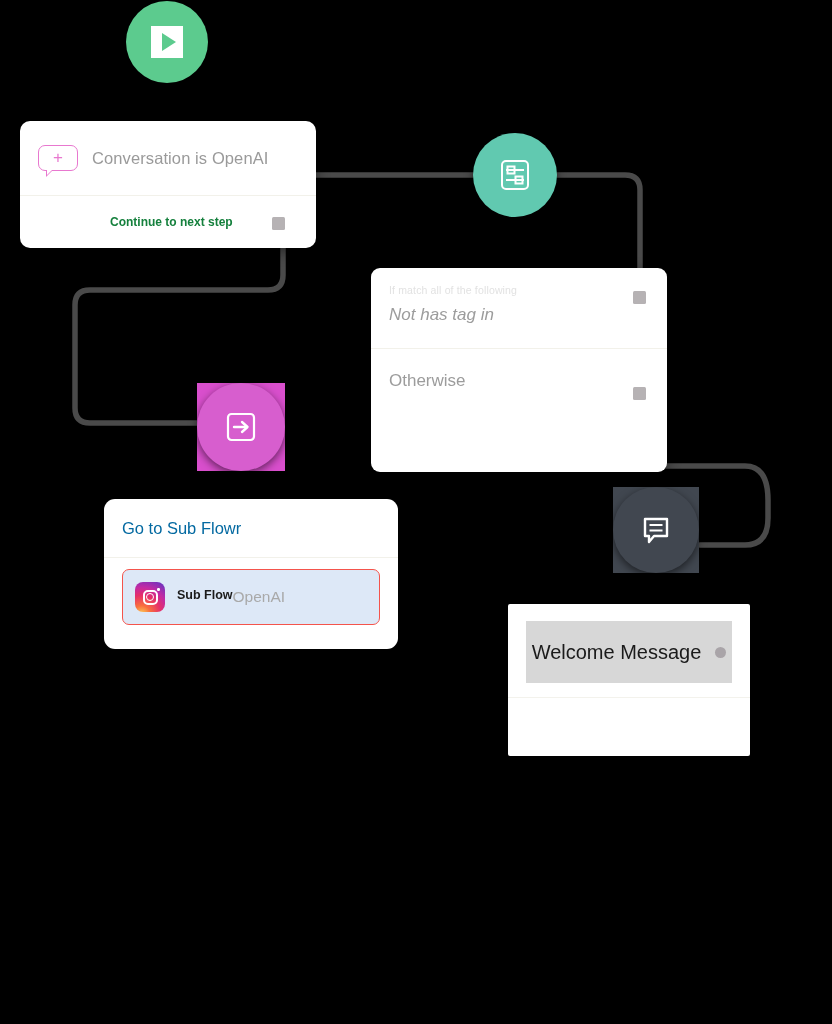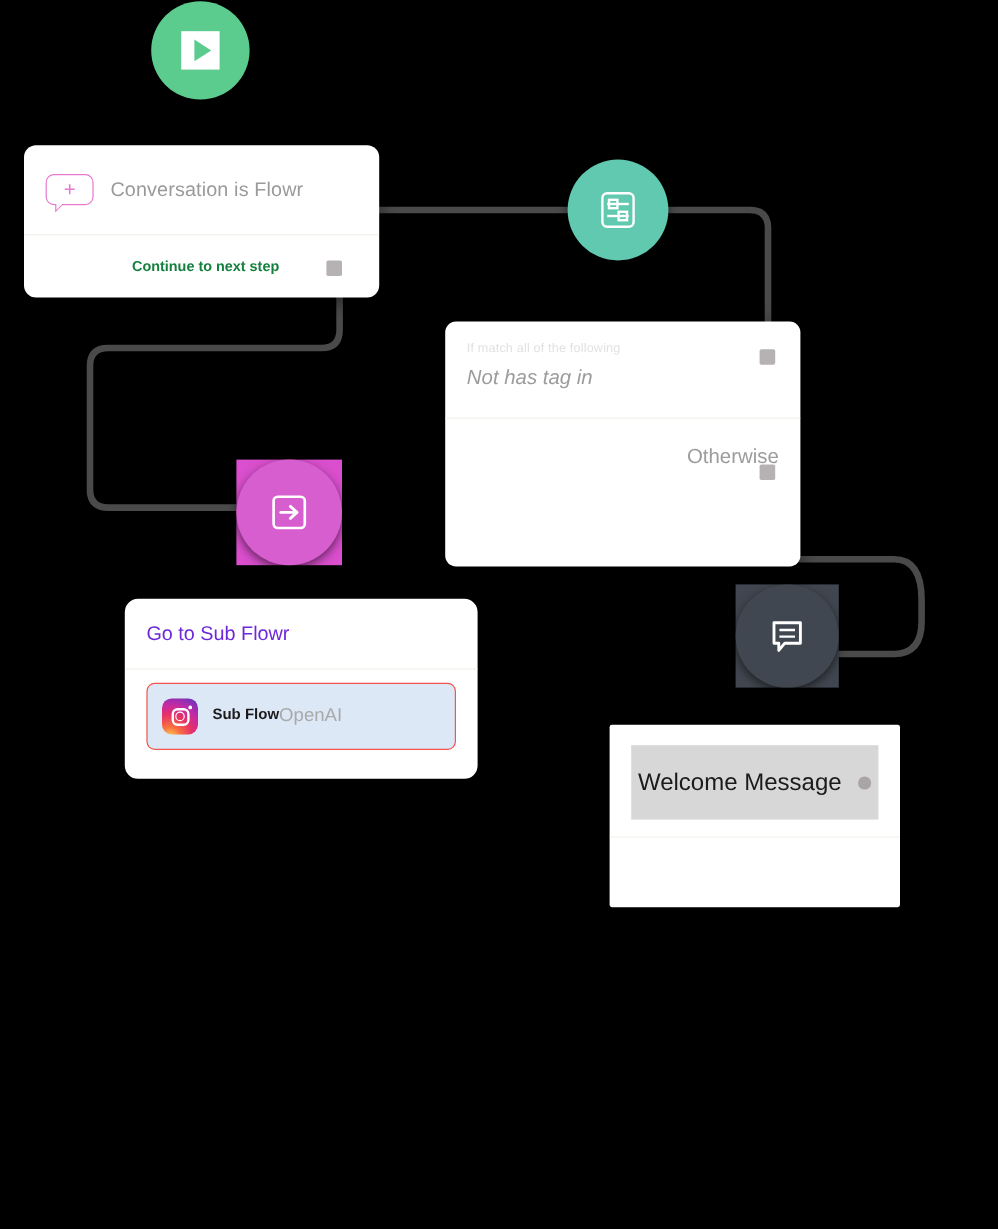--- a/index.html
+++ b/index.html
@@ -110,27 +110,27 @@
   .continue-label { font-size: 12px; color: #15803d; margin-left: 72px; font-weight: bold; }
 
   
   #condition-card { left: 371px; top: 268px; width: 296px; height: 204px;
                     border-radius: 9px; }
   #condition-card .upper { padding: 16px 18px 12px 18px; }
   .small-hint { font-size: 10.5px; color: #e2e2e2; letter-spacing: .15px; margin-bottom: 8px; }
   .cond-line { font-size: 17px; color: #9c9c9c; line-height: 1.28; font-style: italic; }
   .cond-tag  { font-size: 17px; color: #f030c8; line-height: 1.3; }
   #condition-card .lower { padding: 22px 18px 0 18px; }
-  .otherwise { font-size: 17px; color: #9c9c9c; text-align: right; }
+  .otherwise { font-size: 17px; color: #9c9c9c; }
 
   
   #subflow-card { left: 104px; top: 499px; width: 294px; height: 150px;
                   border-radius: 11px; }
   #subflow-card .hdr { height: 58px; }
-  .subflow-title { font-size: 16.5px; color: #6d28d9; }
+  .subflow-title { font-size: 16.5px; color: #0369a1; }
   .sf-item {
     margin: 11px 18px 0 18px; height: 56px;
     background: #dde8f7; border: 1.6px solid #f4544c; border-radius: 7px;
     display: flex; align-items: center; padding: 0 12px;
   }
   .ig-icon {
     width: 30px; height: 30px; border-radius: 8px; flex: 0 0 auto;
     margin-right: 12px; position: relative;
     background: radial-gradient(circle at 22% 108%, #fdd55a 0%, #f9703e 22%,
                  #e5306a 48%, #c32aa3 68%, #7232bd 92%);
@@ -199,21 +199,21 @@
     <span class="glyph">
       <span class="tri"></span>
     </span>
   </div>
 
   <div class="card" id="trigger-card">
     <div class="card-row row1">
       <span class="bubble-plus">
         <span class="pl">+</span>
       </span>
-      <span class="trigger-label">Conversation is Flowr</span>
+      <span class="trigger-label">Conversation is OpenAI</span>
     </div>
     <div class="divider"></div>
     <div class="card-row row2">
       <span class="continue-label">Continue to next step</span>
     </div>
   </div>
   <div class="port" style="left:272px; top:217px;"></div>
 
   <div class="node-circle" id="condition-node">
     <svg class="ico" width="40" height="40" viewBox="0 0 40 40">

